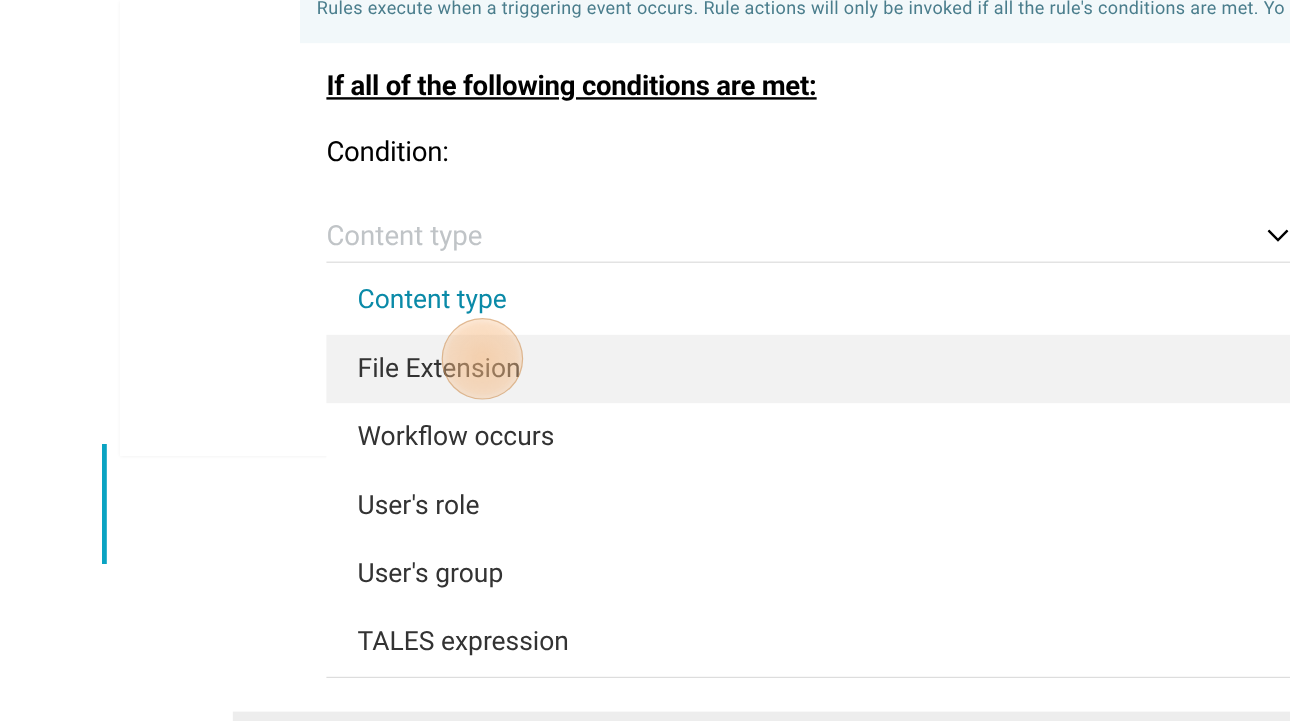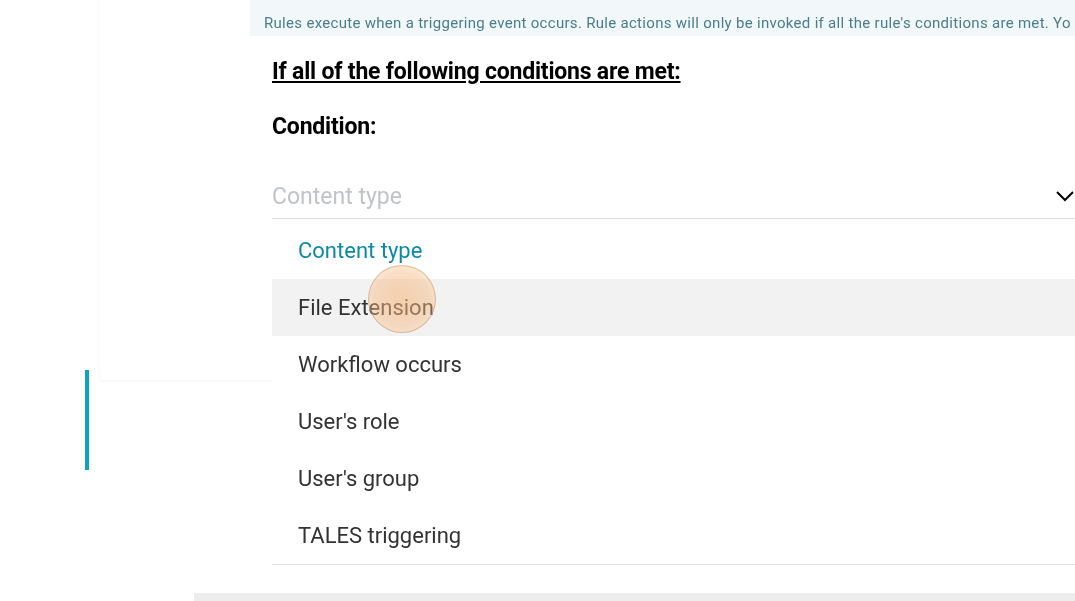--- a/index.html
+++ b/index.html
@@ -40,21 +40,21 @@
       background: #fff;
       box-shadow: 0 1px 3px rgba(0,0,0,0.06);
     }
     .info-banner {
       position: absolute;
       left: 250px;
       top: 0;
       width: 825px;
       height: 36px;
       background: #f2f8fa;
-      padding: 16px 14px;
+      padding: 0 14px;
       display: flex;
       align-items: flex-start;
       overflow: hidden;
     }
     .info-text {
       color: #4a7d8c;
       font-size: 15px;
       letter-spacing: 0.3px;
       white-space: nowrap;
       line-height: 15px;
@@ -68,21 +68,21 @@
       font-weight: 700;
       color: #000;
       letter-spacing: -0.2px;
       text-decoration: underline;
     }
     .section-heading-2 {
       position: absolute;
       left: 272px;
       top: 113px;
       font-size: 23px;
-      font-weight: 700;
+      font-weight: 400;
       color: #000;
       letter-spacing: -0.2px;
     }
     .dropdown-selected {
       position: absolute;
       left: 272px;
       top: 175px;
       width: 803px;
       height: 44px;
       display: flex;
@@ -187,19 +187,19 @@
   <div class="dropdown-option">
     <span>Workflow occurs</span>
   </div>
   <div class="dropdown-option">
     <span>User's role</span>
   </div>
   <div class="dropdown-option">
     <span>User's group</span>
   </div>
   <div class="dropdown-option">
-    <span>TALES triggering</span>
+    <span>TALES expression</span>
   </div>
 </div>
 
 <div class="click-indicator"></div>
 
 <div class="bottom-bar"></div>
 
 </body></html>

